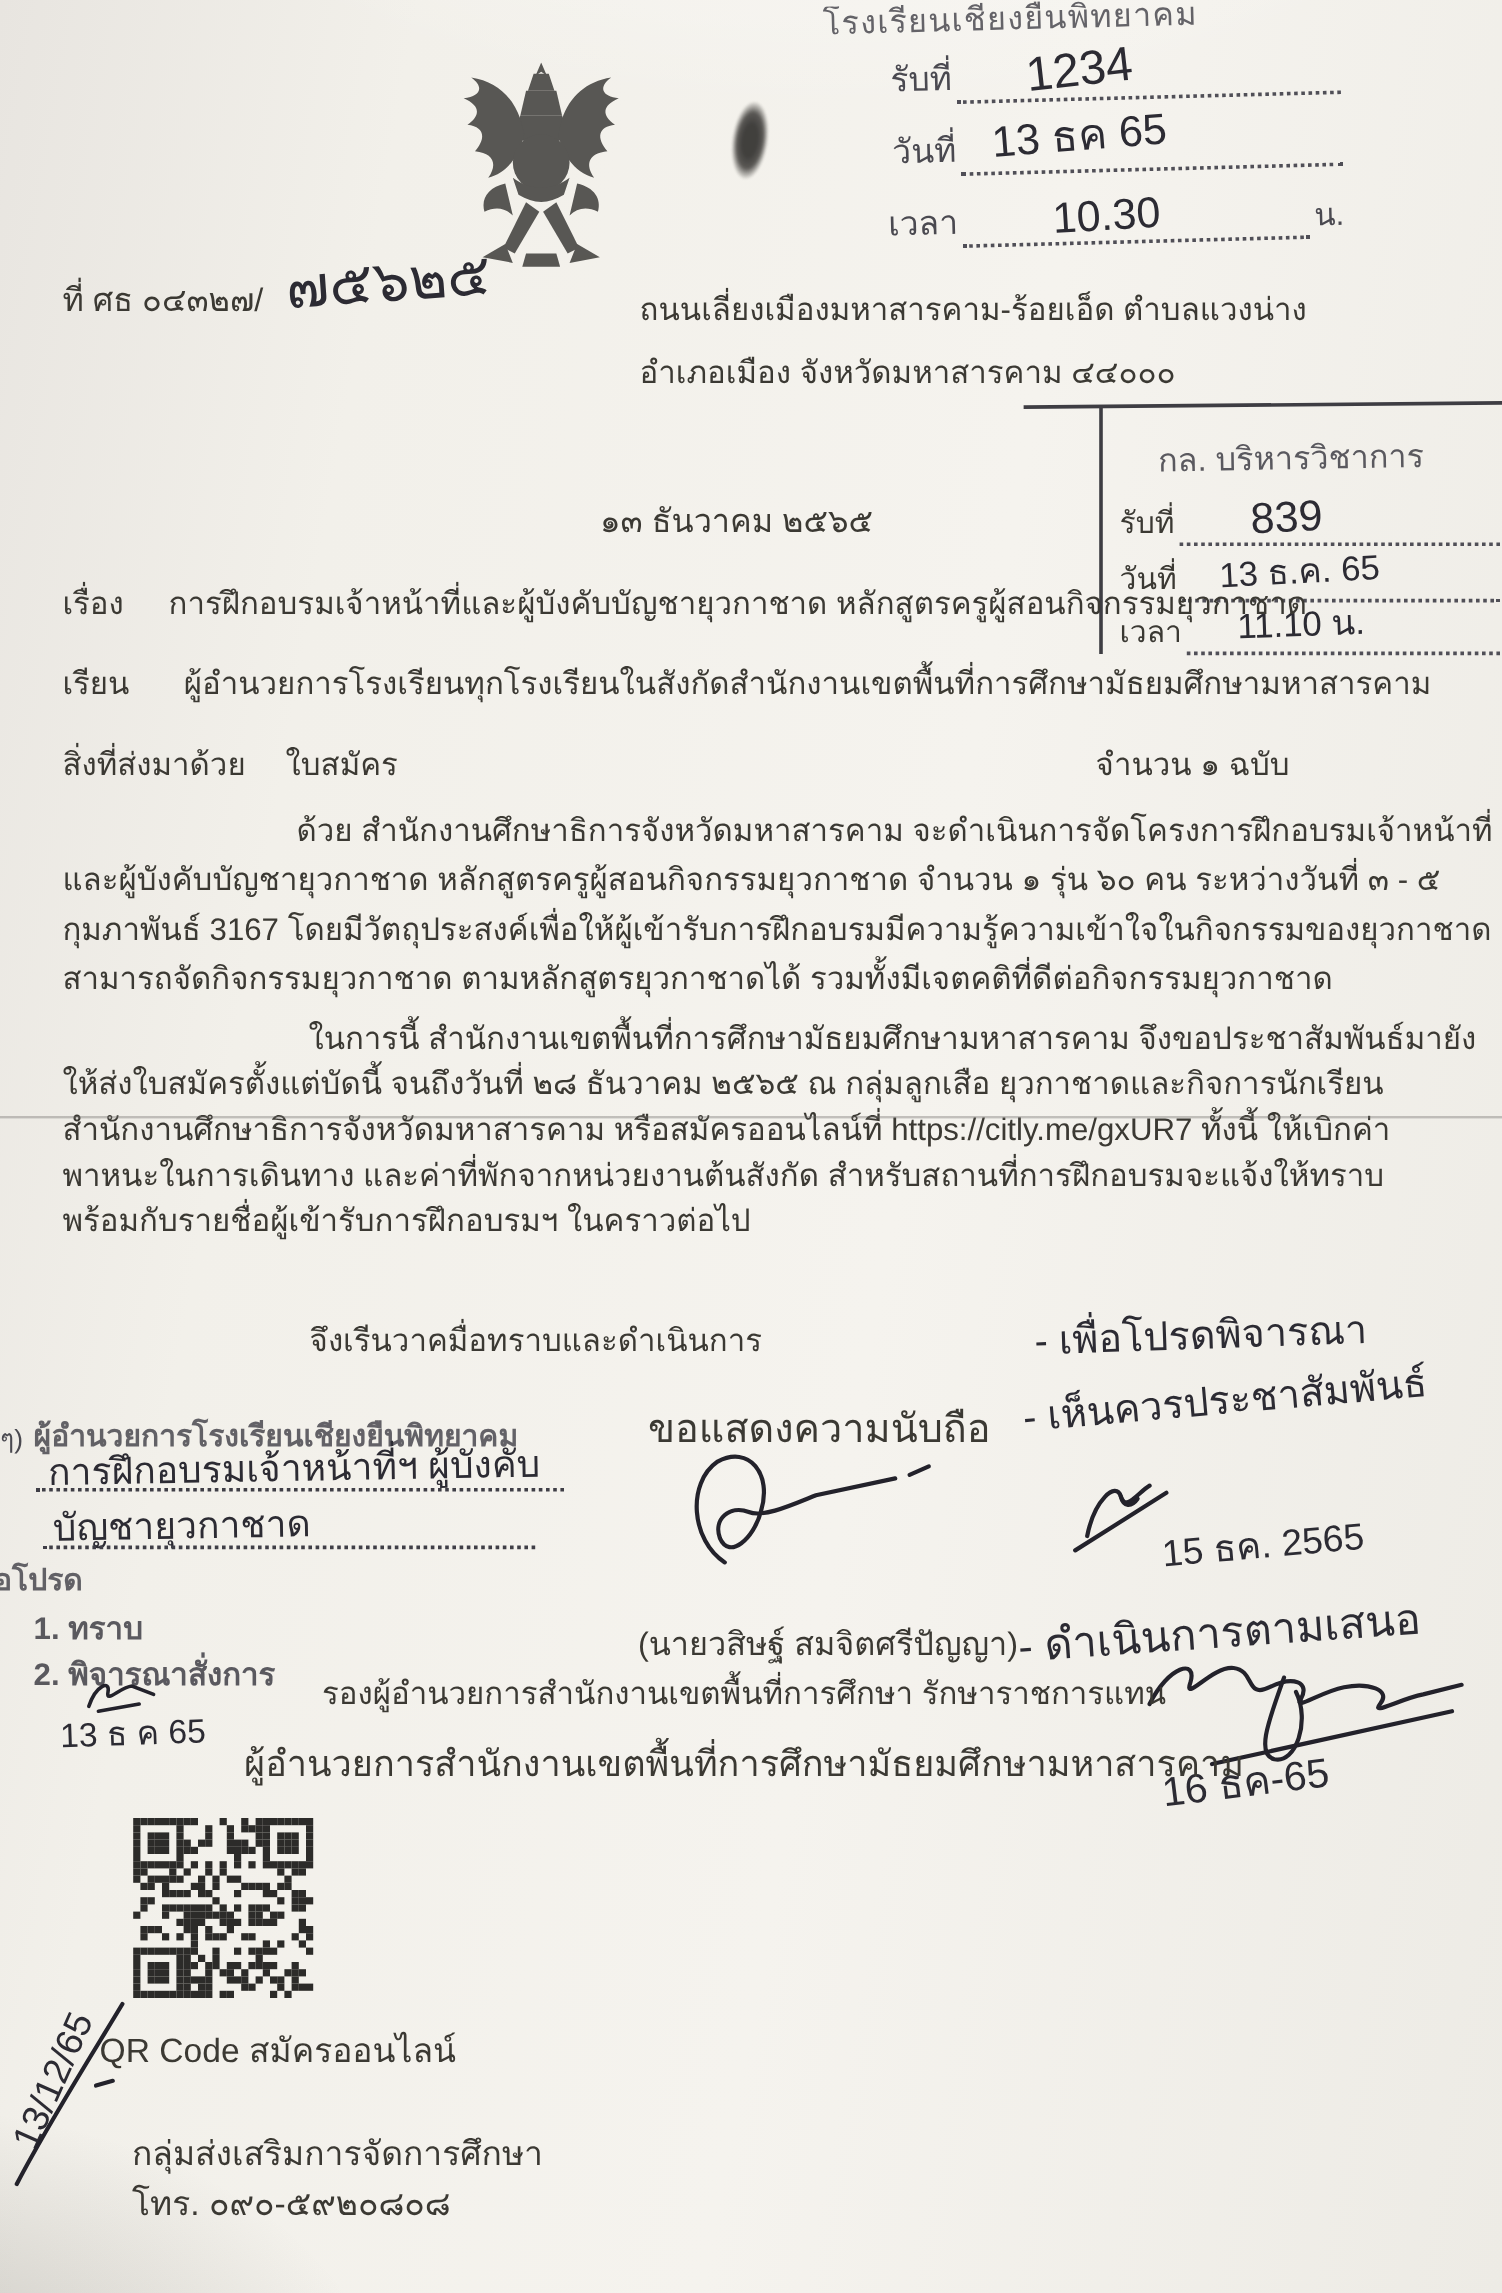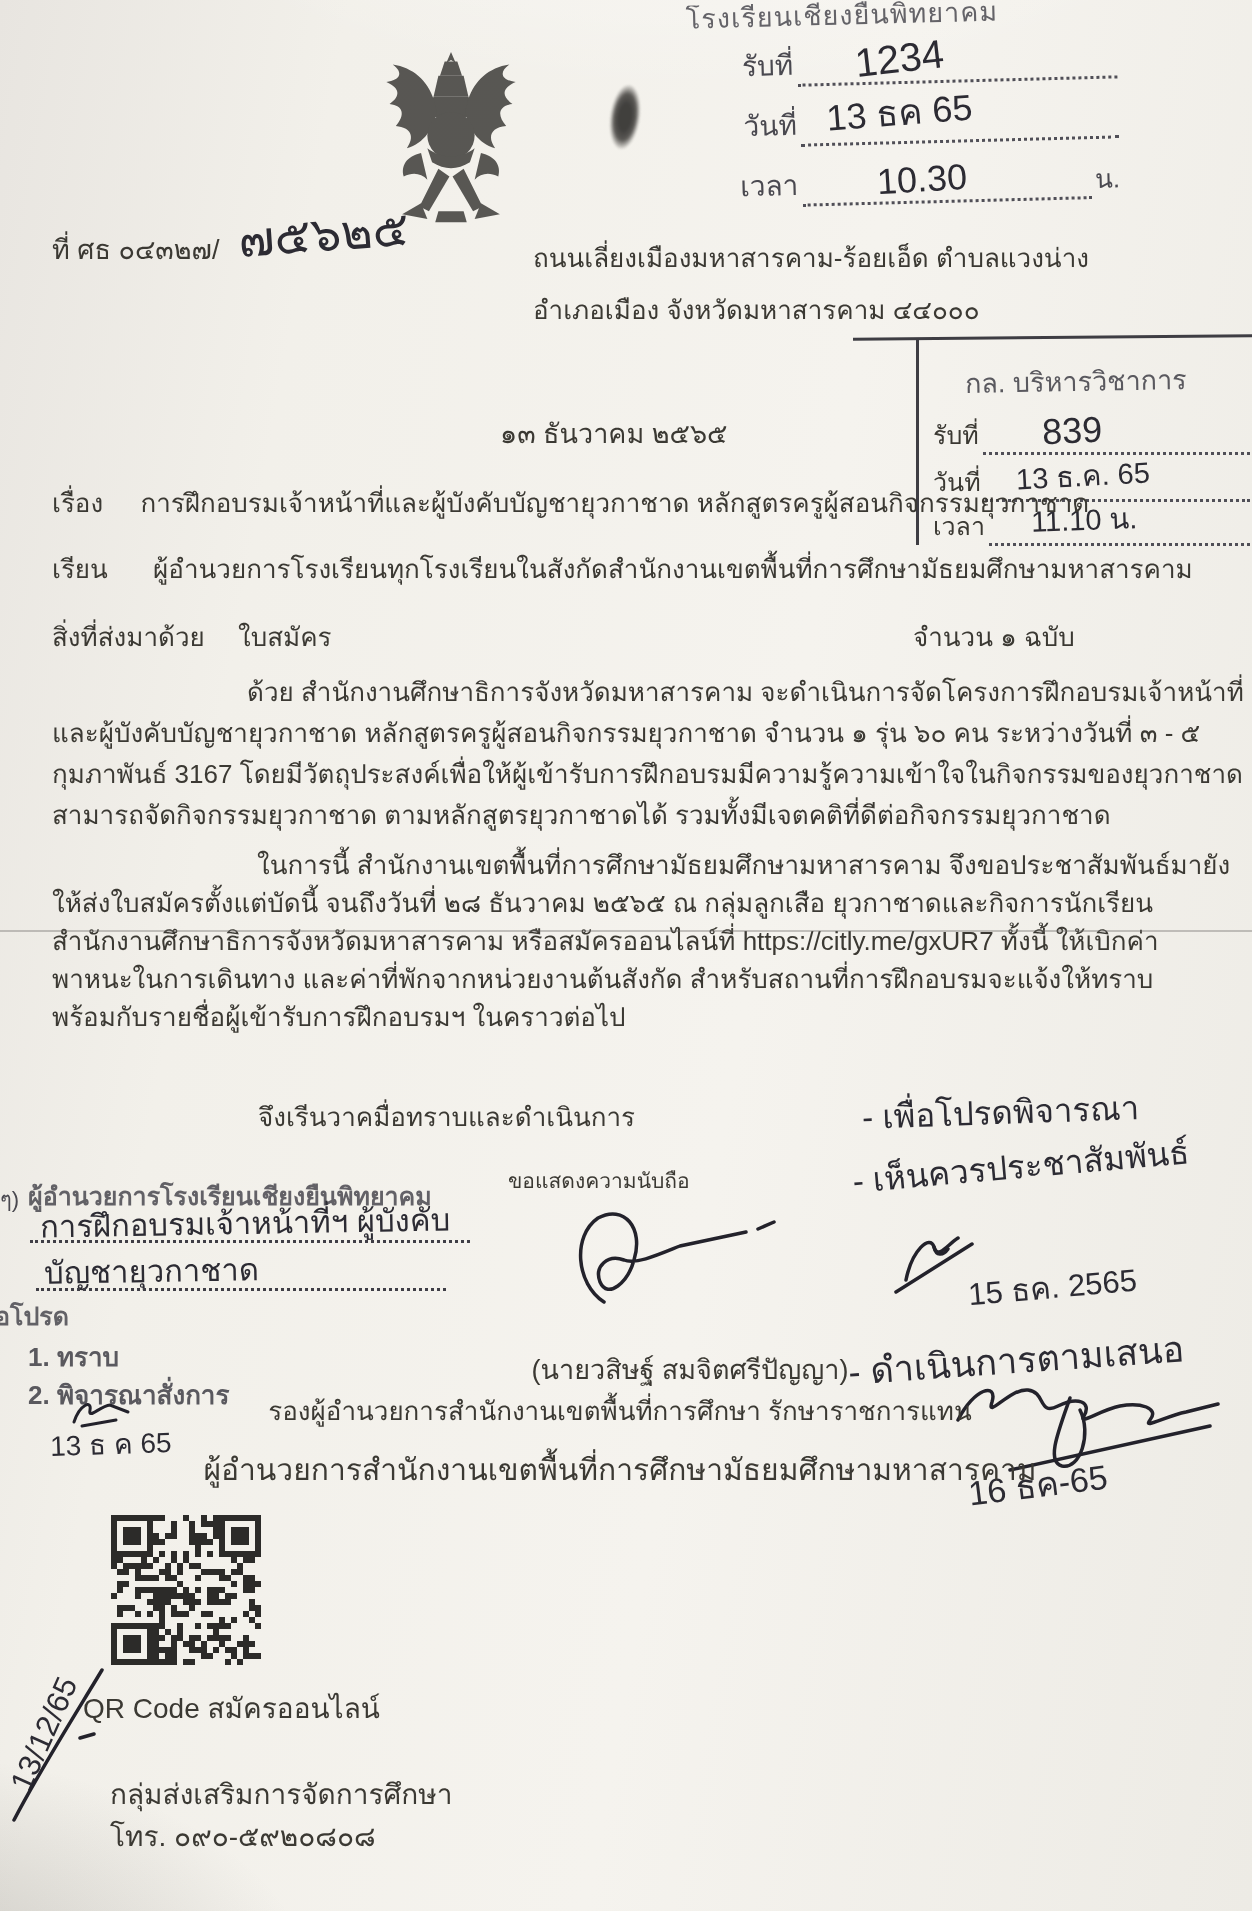--- a/index.html
+++ b/index.html
@@ -175,21 +175,21 @@
     <svg width="300" height="130" viewBox="0 0 300 130">
       <g fill="none" stroke="#23222b" stroke-width="3.5" stroke-linecap="round">
         <path d="M8 62 C24 30 48 24 42 44 C36 62 60 30 78 32 C96 34 88 58 108 48 C128 38 142 44 134 58 C128 68 150 52 170 48 C190 44 210 50 200 62 C192 72 216 58 236 54 L268 46"></path>
         <path d="M120 40 C108 74 96 104 112 108 C130 112 142 76 130 52"></path>
         <path d="M60 112 L260 68"></path>
       </g>
     </svg>
   </div>
   <div class="abs hand nowrap" style="left:968px;top:1458px;font-size:34px;transform:rotate(-7deg);">16 ธค-65</div>
 
-  <div class="abs print nowrap" style="left:508px;top:1164px;font-size:21px;">ขอแสดงความนับถือ</div>
+  <div class="abs print nowrap" style="left:540px;top:1164px;font-size:33px;">ขอแสดงความนับถือ</div>
   <div class="abs" style="left:548px;top:1202px;">
     <svg width="260" height="125" viewBox="0 0 260 125">
       <g fill="none" stroke="#23222b" stroke-width="3.5" stroke-linecap="round">
         <path d="M56 100 C28 82 24 34 50 16 C76 2 96 26 86 58 C80 80 60 98 52 80 C46 64 60 52 76 58 C88 63 112 52 132 44 L198 30"></path>
         <path d="M210 27 l16 -7"></path>
       </g>
     </svg>
   </div>
 
   <div class="abs print nowrap center" style="left:440px;top:1348px;width:500px;font-size:27px;">(นายวสิษฐ์ สมจิตศรีปัญญา)</div>

